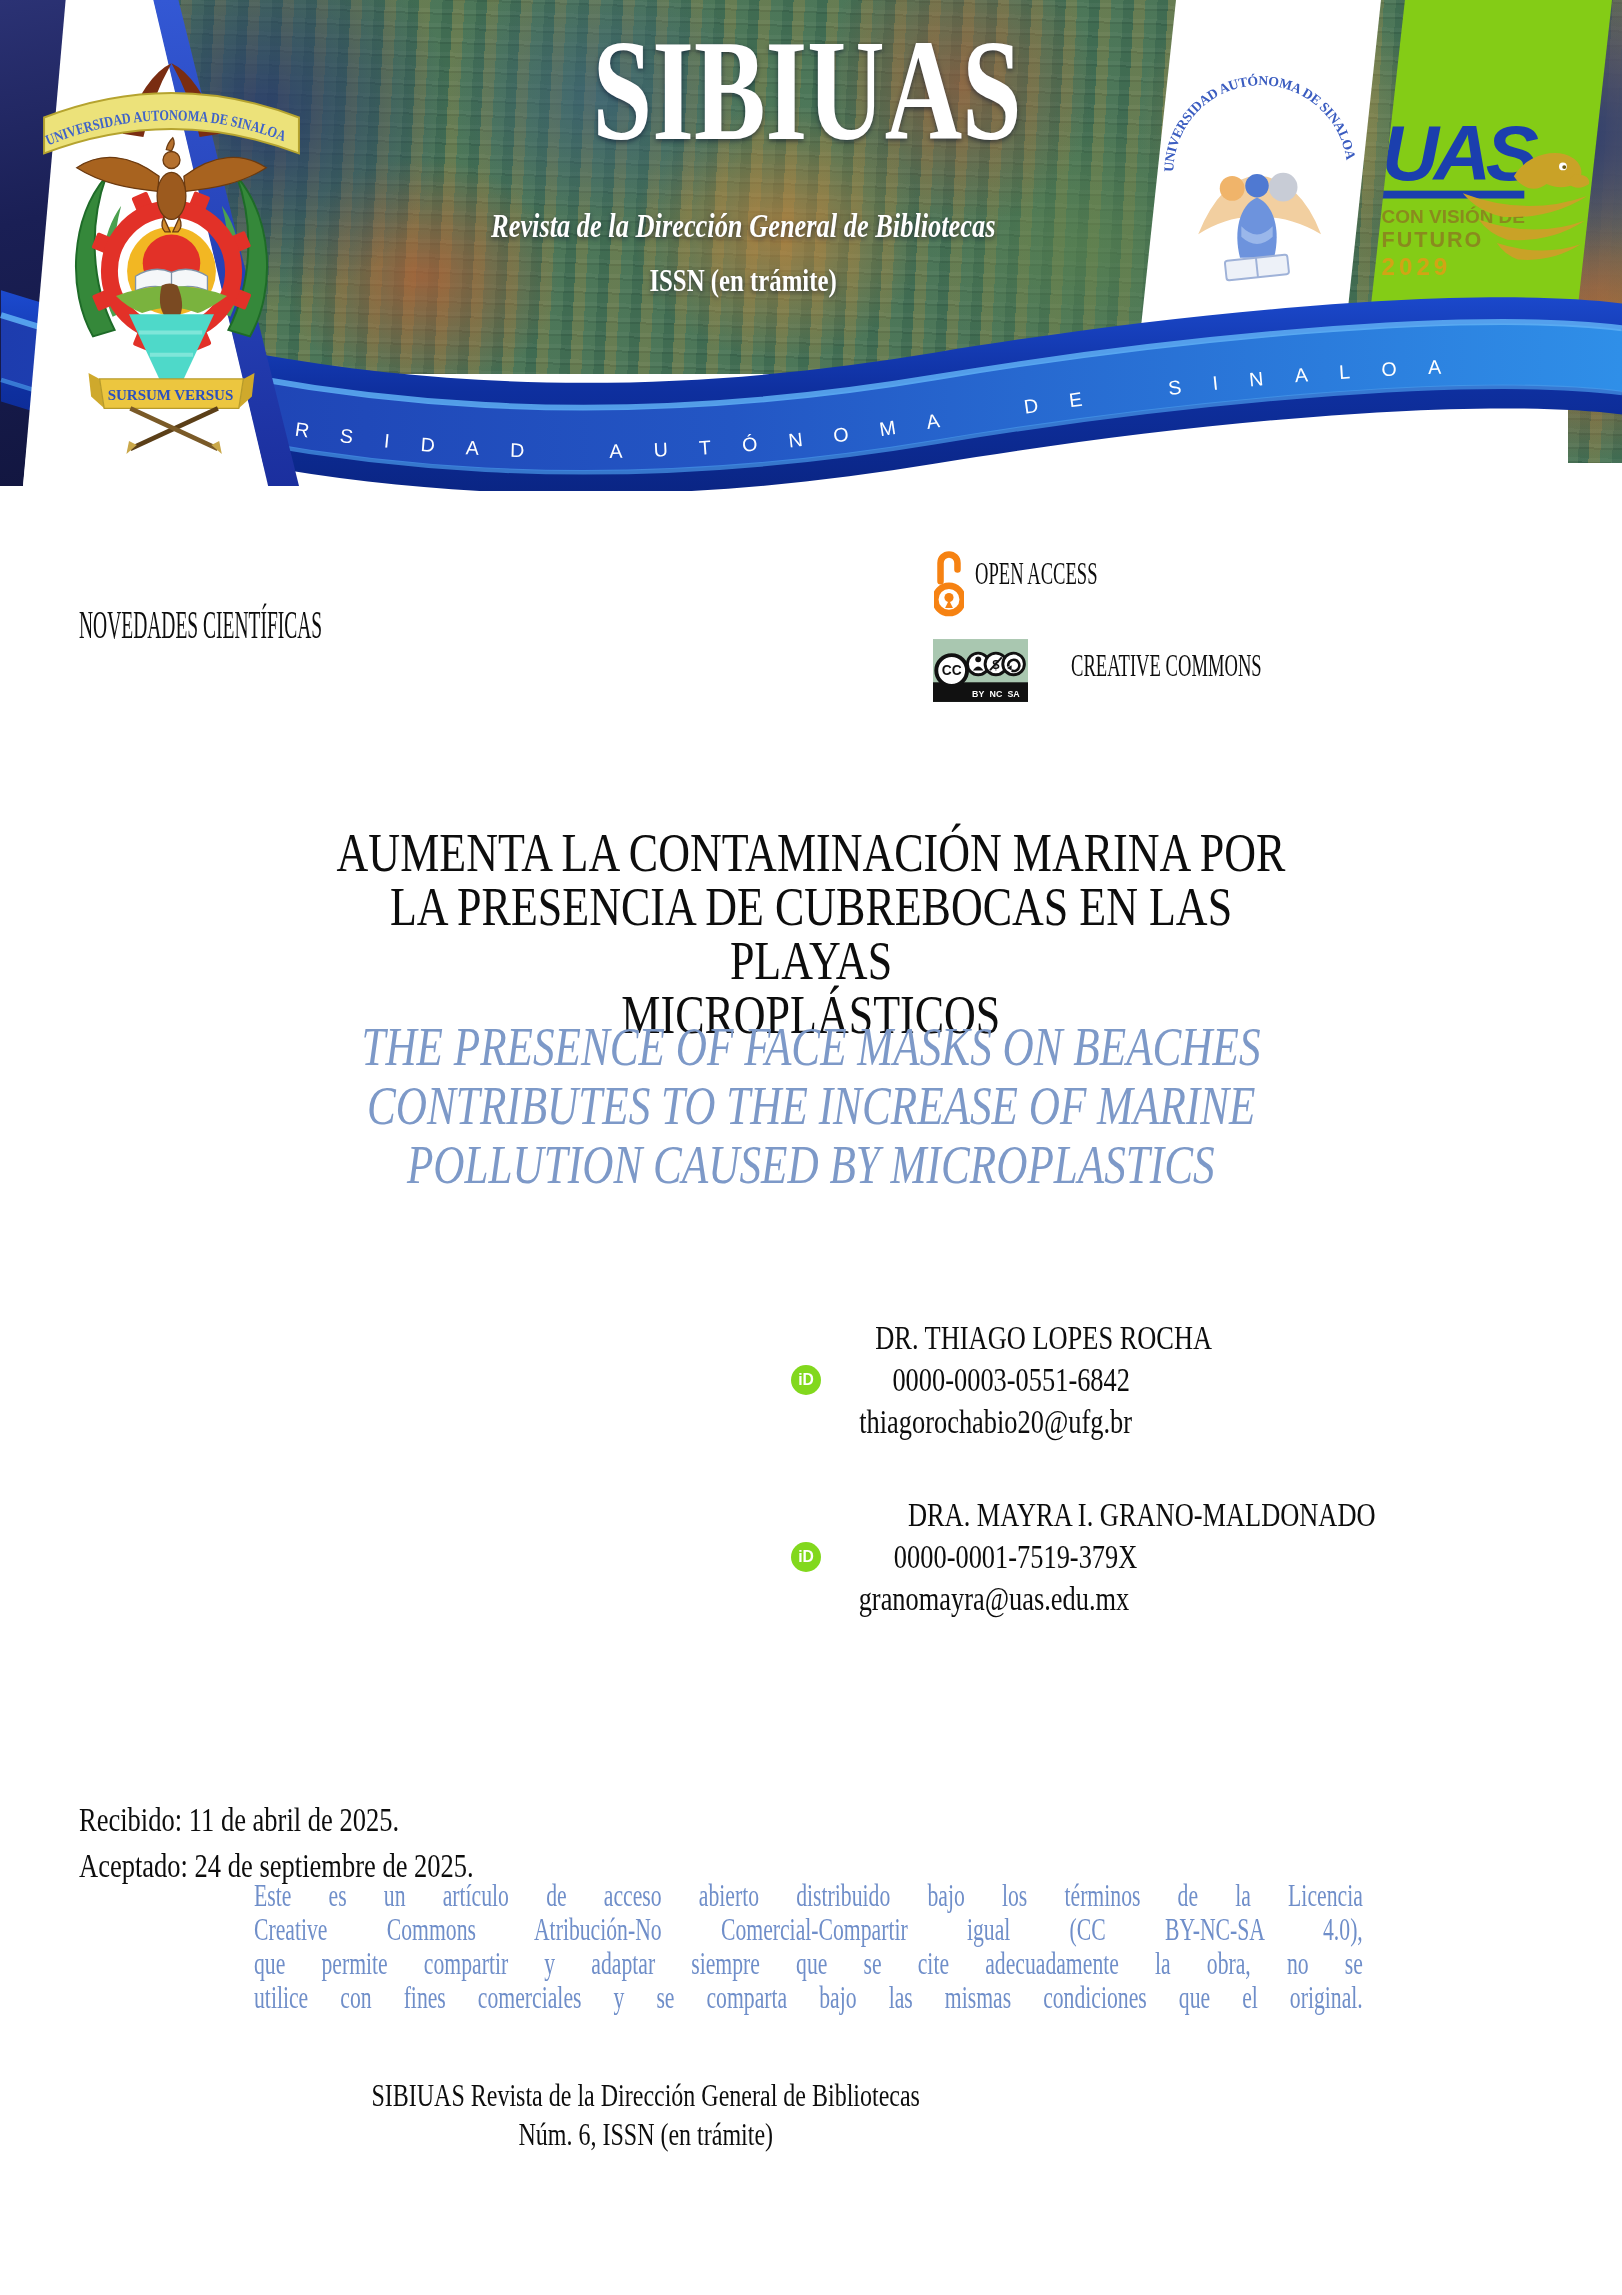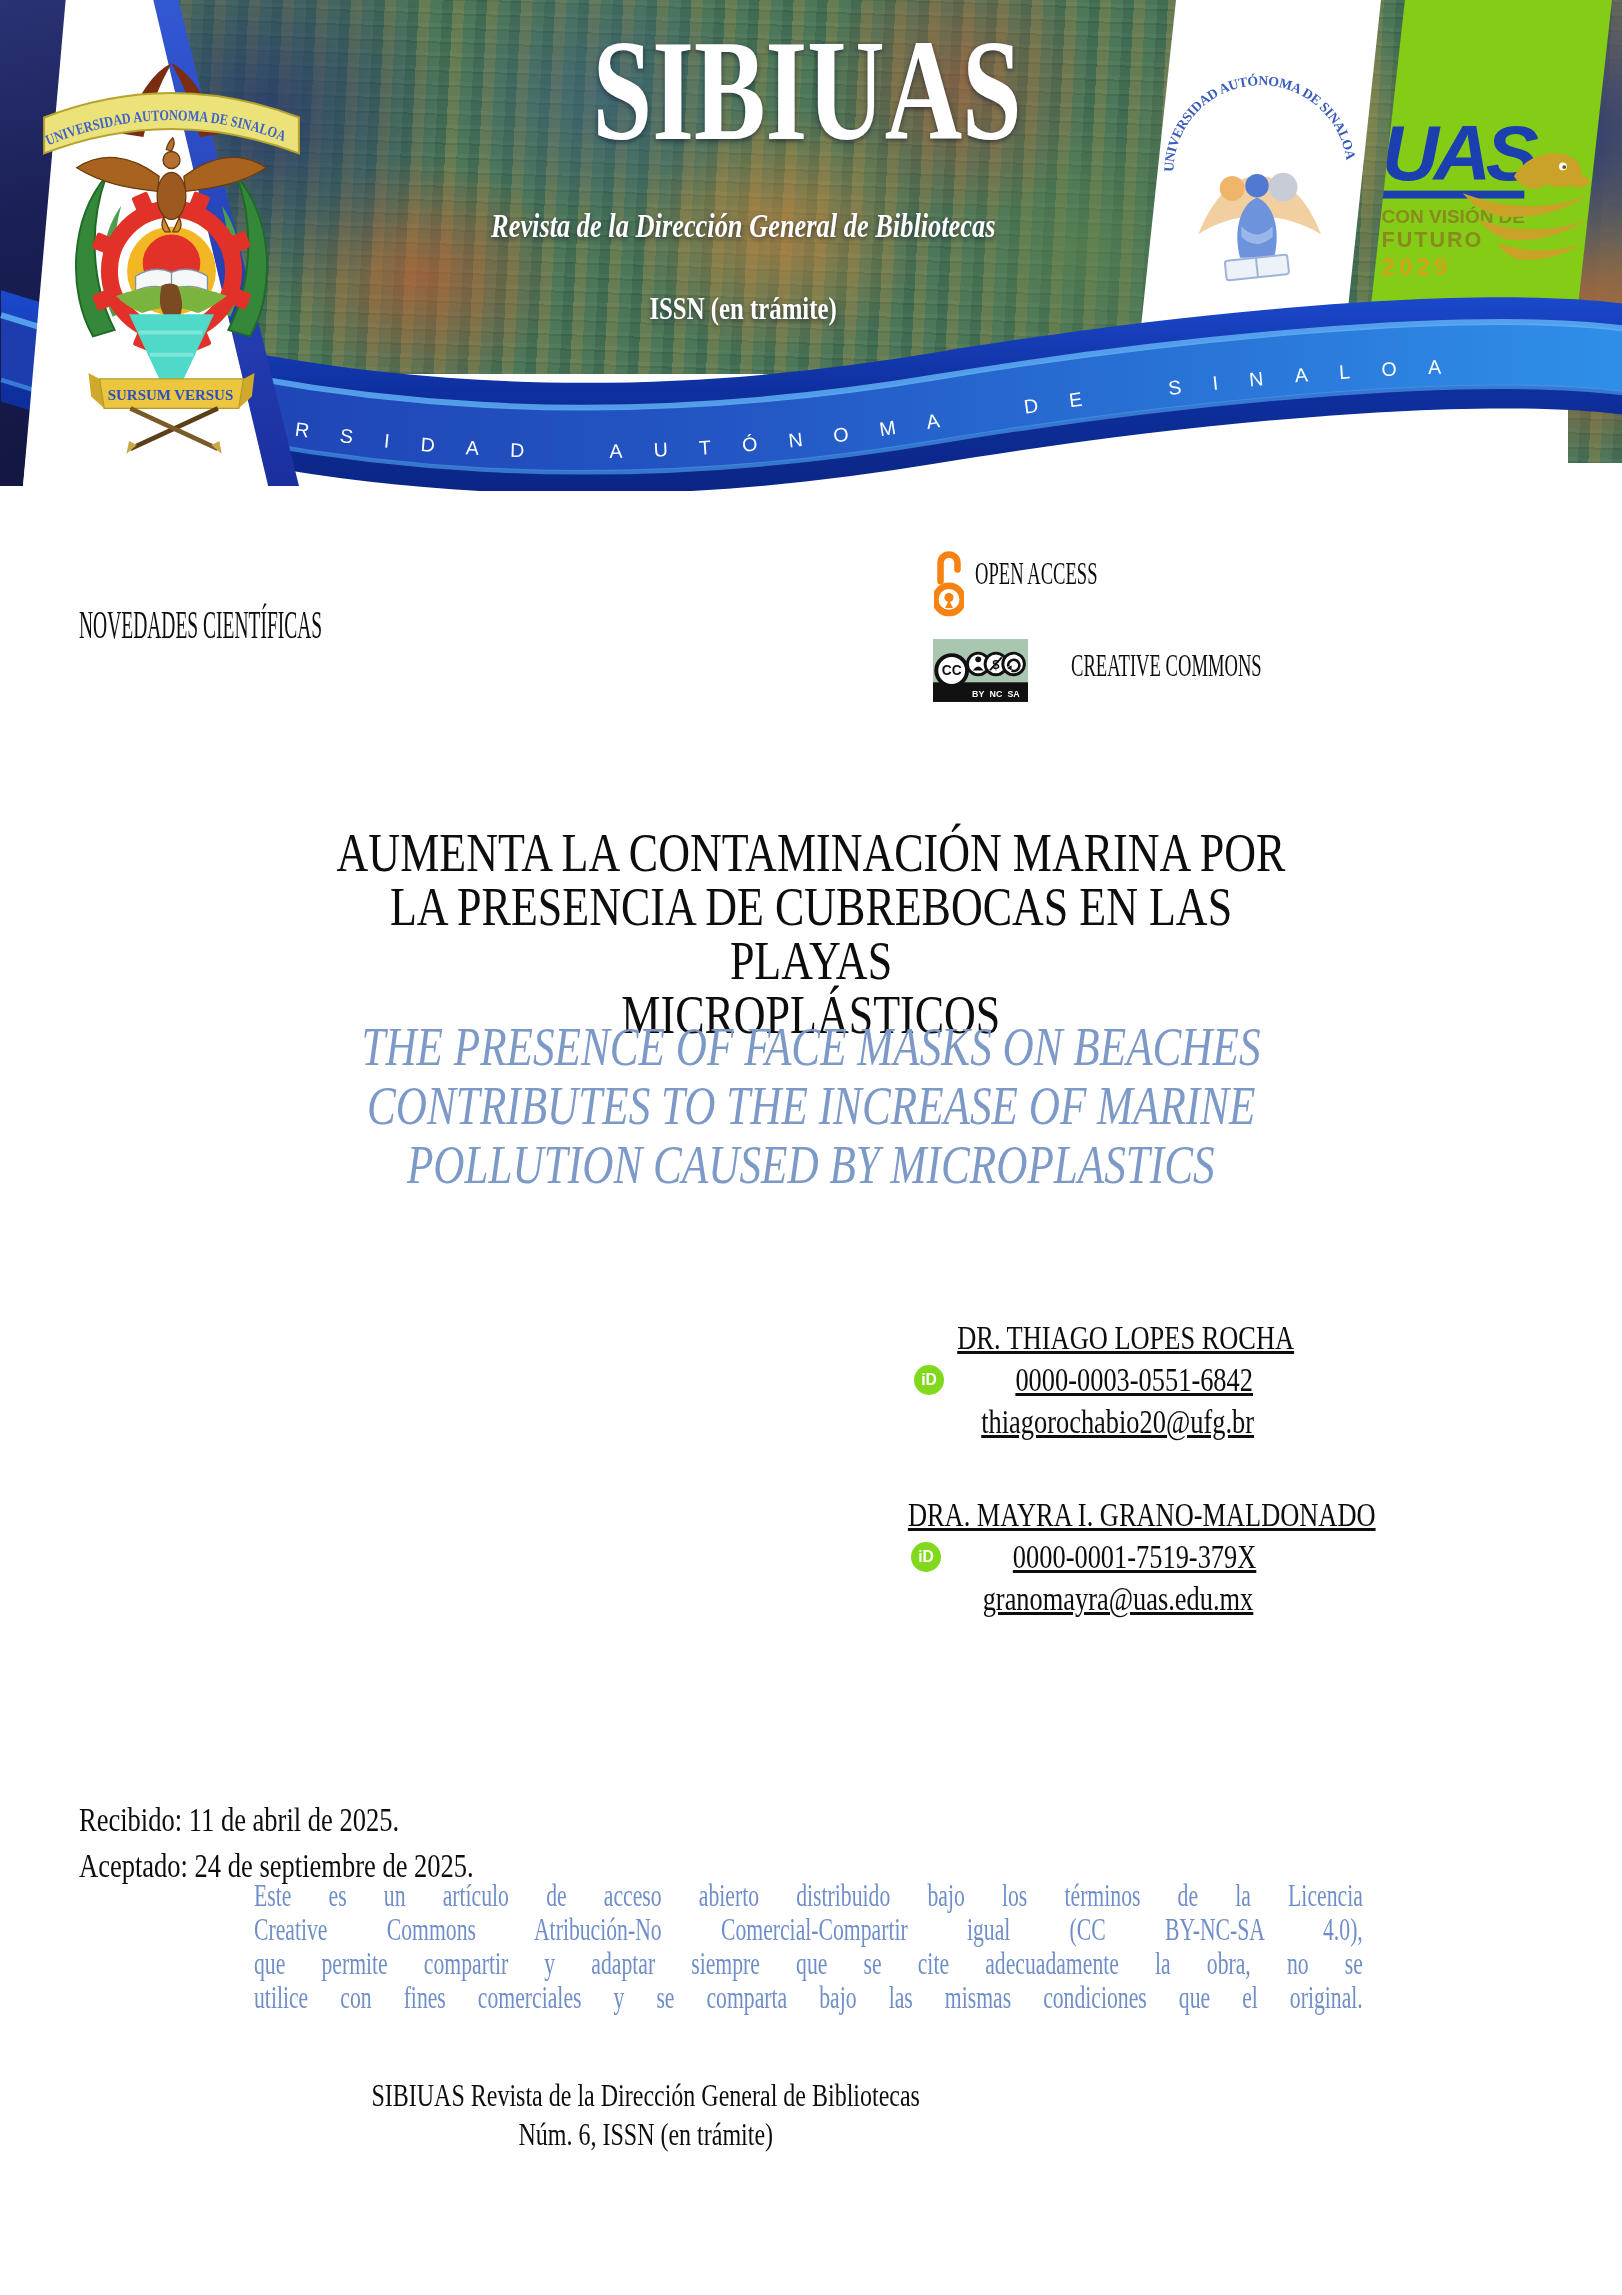--- a/index.html
+++ b/index.html
@@ -38,38 +38,38 @@
     filter:drop-shadow(0 2.6px 6.5px rgba(0,0,30,.25));}
   .panel-uas{left:1361px;top:0;width:251px;height:395px;background:#84cc16;z-index:3;
     clip-path:polygon(17.5% 0,100% 0,82.5% 100%,0 100%);
     filter:drop-shadow(0 2.6px 6.5px rgba(0,0,30,.25));}
   .crest{left:31px;top:55px;z-index:7;}
   .wave{left:0;top:274px;z-index:4;}
   .header-text{left:393px;top:0;width:700px;height:327px;z-index:3;color:#fff;text-align:center;}
   .hshadow{text-shadow:0 2px 5.9px rgba(0,10,40,.55);}
   .j-title{position:absolute;left:0;top:15.7px;width:100%;font-size:143px;line-height:151px;font-weight:bold;text-align:right;}
   .j-sub{position:absolute;left:0;top:208px;width:100%;font-size:33px;font-weight:bold;font-style:italic;}
-  .j-issn{position:absolute;left:0;top:263px;width:100%;font-size:31px;font-weight:bold;margin-top:28px;}
+  .j-issn{position:absolute;left:0;top:263px;width:100%;font-size:31px;font-weight:bold;}
 
   
   .sx-l{display:inline-block;transform-origin:left center;}
   .sx-c{display:inline-block;transform-origin:center center;}
   .sx-r{display:inline-block;transform-origin:right center;}
 
   
   .section-label{left:79px;top:602px;font-size:39px;color:#0d0d0d;}
   .oa-label{left:975px;top:556px;font-size:31px;color:#0d0d0d;}
   .cc-label{left:1071px;top:648px;font-size:31px;color:#0d0d0d;}
   .title-es{left:196px;top:826px;width:1230px;text-align:center;color:#0d0d0d;}
   .title-es .line{font-size:55px;line-height:54px;}
   .title-en{left:196px;top:1018px;width:1230px;text-align:center;color:#7d99c8;font-style:italic;}
   .title-en .line{font-size:54px;line-height:59px;}
   .authors{right:247px;top:1317px;text-align:right;color:#0d0d0d;}
   .author{margin-bottom:51px;}
-  .author-line{height:42px;display:flex;justify-content:center;align-items:center;font-size:33px;text-decoration:underline;}
+  .author-line{height:42px;display:flex;justify-content:flex-start;align-items:center;font-size:33px;}
   .orcid-row svg{margin-right:11.8px;flex:0 0 auto;}
   .dates{left:79px;top:1797px;color:#0d0d0d;}
   .dates .line{font-size:34px;line-height:46px;}
   .license{left:254px;top:1879px;width:1584px;transform:scaleX(.7);transform-origin:left top;color:#6f8ec9;}
   .license .line{font-size:31px;line-height:34px;text-align:justify;text-align-last:justify;}
   .footer{left:0;top:2076px;width:1292px;text-align:center;color:#0d0d0d;}
   .footer .line{font-size:32px;line-height:39px;}
 </style>
 </head>
 <body>

